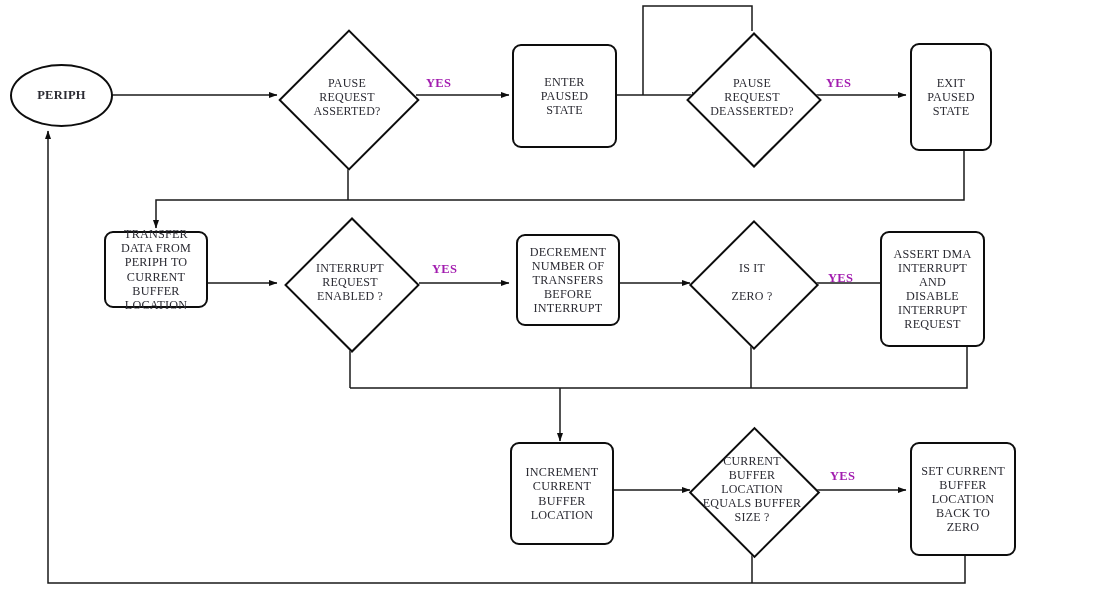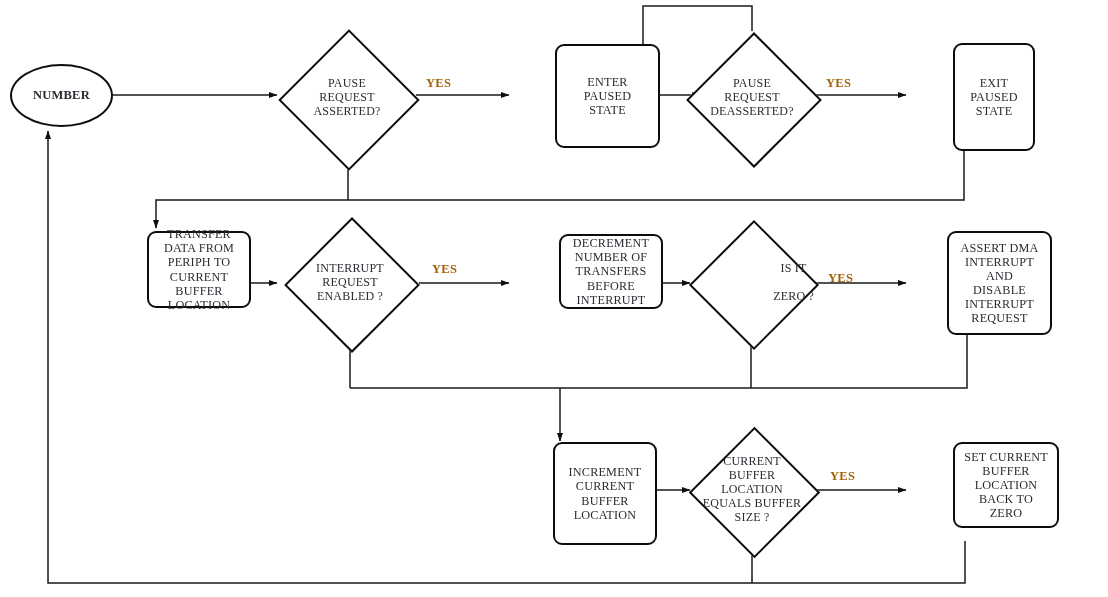--- a/index.html
+++ b/index.html
@@ -44,42 +44,41 @@
     background: #fff;
     font-weight: bold;
     font-size: 12.5px;
   }
   
   .process {
     border: 2.2px solid #0d0d0d;
     border-radius: 9px;
     background: #fff;
     font-size: 12.2px;
-    margin-left: 43px;
   }
   
   .decision {
     background: transparent;
   }
   .decision .dia {
     position: absolute;
     left: 50%;
     top: 50%;
     border: 2.4px solid #0d0d0d;
     background: #fff;
     transform-origin: center center;
   }
   .decision .lbl {
     position: relative;
     z-index: 2;
     font-size: 12px;
   }
   .edge-label {
     position: absolute;
-    color: #a16207;
+    color: #a21caf;
     font-weight: bold;
     font-size: 12.5px;
     font-family: "Liberation Serif", "DejaVu Serif", serif;
     letter-spacing: .3px;
     white-space: nowrap;
   }
 </style>
 </head>
 <body>
 
@@ -128,21 +127,21 @@
       <path d="M816,490 L906,490" marker-end="url(#ah)"></path>
 
       <path d="M965,541 L965,583 L48,583 L48,131" marker-end="url(#ah)"></path>
 
       <path d="M752,540 L752,583"></path>
 
     </g>
   </svg>
 
   <div class="node terminator" style="left:10px; top:64px; width:103px; height:63px;">
-    <span class="lbl">NUMBER</span>
+    <span class="lbl">PERIPH</span>
   </div>
 
   <div class="node decision" style="left:278px; top:30px; width:138px; height:136px;">
     <span class="dia" style="width:96px; height:96px; margin-left:-48px; margin-top:-48px; transform:rotate(45deg);"></span>
     <span class="lbl">PAUSE
 REQUEST
 ASSERTED?</span>
   </div>
 
   <div class="node process" style="left:512px; top:44px; width:105px; height:104px;">
@@ -173,36 +172,36 @@
 LOCATION</span>
   </div>
 
   <div class="node decision" style="left:280px; top:218px; width:140px; height:130px;">
     <span class="dia" style="width:92px; height:92px; margin-left:-46px; margin-top:-46px; transform:rotate(45deg);"></span>
     <span class="lbl">INTERRUPT
 REQUEST
 ENABLED ?</span>
   </div>
 
-  <div class="node process" style="left:516px; top:234px; width:104px; height:75px;">
+  <div class="node process" style="left:516px; top:234px; width:104px; height:92px;">
     <span class="lbl">DECREMENT
 NUMBER OF
 TRANSFERS
 BEFORE
 INTERRUPT</span>
   </div>
 
-  <div class="node decision" style="left:690px; top:218px; width:124px; height:130px;justify-content:flex-end;">
+  <div class="node decision" style="left:690px; top:218px; width:124px; height:130px;">
     <span class="dia" style="width:88px; height:88px; margin-left:-44px; margin-top:-44px; transform:rotate(45deg);"></span>
     <span class="lbl">IS IT
 
 ZERO ?</span>
   </div>
 
-  <div class="node process" style="left:904px; top:231px; width:105px; height:104px;">
+  <div class="node process" style="left:880px; top:231px; width:105px; height:116px;">
     <span class="lbl">ASSERT  DMA
 INTERRUPT
 AND
 DISABLE
 INTERRUPT
 REQUEST</span>
   </div>
 
   <div class="node process" style="left:510px; top:442px; width:104px; height:103px;">
     <span class="lbl">INCREMENT
@@ -213,21 +212,21 @@
 
   <div class="node decision" style="left:684px; top:427px; width:136px; height:126px;">
     <span class="dia" style="width:89px; height:89px; margin-left:-44.5px; margin-top:-44.5px; transform:rotate(45deg);"></span>
     <span class="lbl">CURRENT
 BUFFER
 LOCATION
 EQUALS BUFFER
 SIZE ?</span>
   </div>
 
-  <div class="node process" style="left:910px; top:442px; width:106px; height:86px;">
+  <div class="node process" style="left:910px; top:442px; width:106px; height:114px;">
     <span class="lbl">SET CURRENT
 BUFFER
 LOCATION
 BACK TO
 ZERO</span>
   </div>
 
   <span class="edge-label" style="left:426px; top:76px;">YES</span>
 
   <span class="edge-label" style="left:826px; top:76px;">YES</span>

